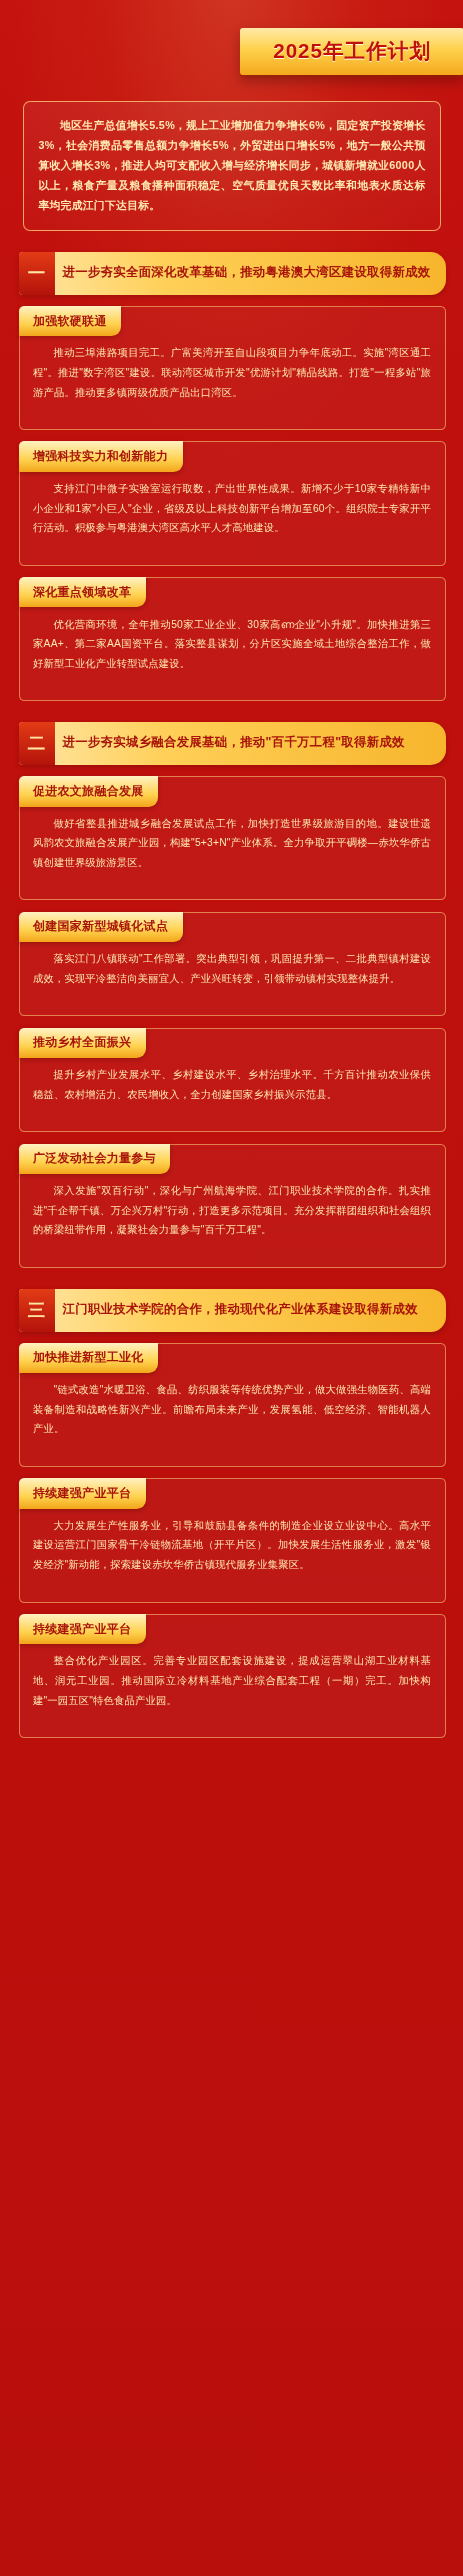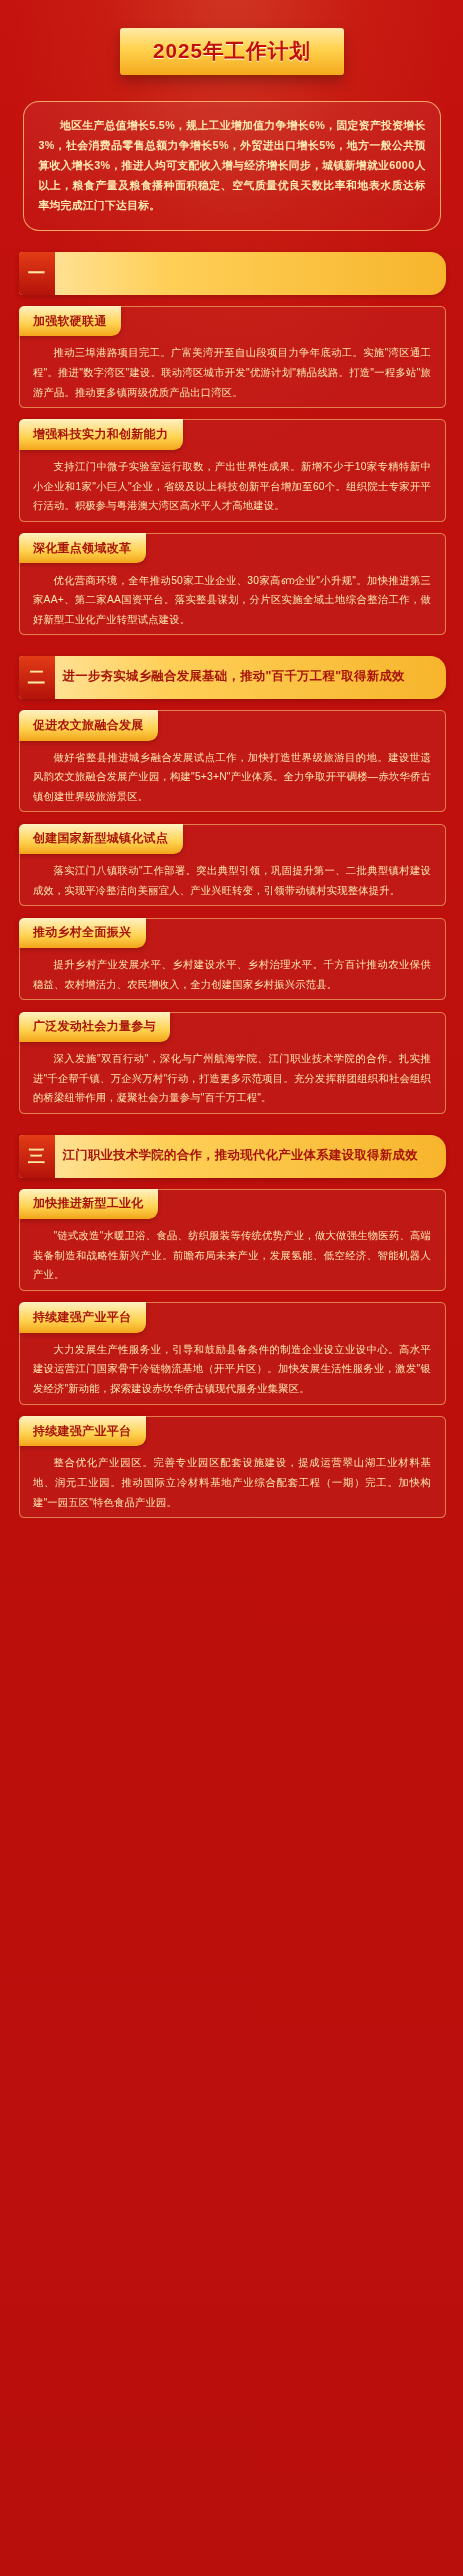--- a/index.html
+++ b/index.html
@@ -20,21 +20,21 @@
   .rays {
     position: absolute;
     top: 0; left: 0; right: 0; height: 464px;
     background:
       radial-gradient(ellipse at 50% -10%, rgba(255,200,120,0.20) 0%, rgba(255,160,60,0.06) 40%, rgba(0,0,0,0) 70%);
     pointer-events: none;
   }
   .header {
     position: relative;
     padding: 28px 0 15.5px 0;
-    text-align: center;
+    text-align: right;
   }
   .title-ribbon {
     display: inline-block;
     position: relative;
     padding: 9.3px 33px;
     background: linear-gradient(180deg, #ffe9a8 0%, #ffd24d 45%, #f4a91d 100%);
     border-radius: 3.1px;
     box-shadow: 0 3.1px 0 rgba(140,40,0,0.35), 0 6.2px 12.4px rgba(0,0,0,0.25);
   }
   .title-ribbon:before, .title-ribbon:after {
@@ -54,21 +54,21 @@
     color: #c01008;
     text-shadow: 0 0.5px 0 #fff8dc;
     white-space: nowrap;
   }
 
   .intro {
     margin: 11.3px 23px 0 23px;
     position: relative;
     background: linear-gradient(180deg, rgba(255,255,255,0.06), rgba(255,255,255,0.02));
     border: 1px solid rgba(255,214,130,0.75);
-    border-radius: 16px;
+    border-radius: 7px;
     padding: 13.4px 14.4px 14.4px 14.4px;
   }
   .intro-text {
     color: #ffe9b0;
     font-size: 10.8px;
     line-height: 1.85;
     text-align: justify;
     font-weight: bold;
     text-indent: 2em;
     letter-spacing: 0.3px;
@@ -107,21 +107,21 @@
     font-weight: bold;
     line-height: 1.45;
     letter-spacing: 0.3px;
   }
 
   .card {
     margin: 11.3px 0 0 0;
     background: rgba(255,255,255,0.04);
     border: 1px solid rgba(255,212,126,0.55);
     border-radius: 5.2px;
-    padding: 0 0 5px 0;
+    padding: 0 0 27px 0;
   }
   .card-head {
     display: inline-block;
     margin: -1px 5px 0 -1px;
     background: linear-gradient(180deg,#fff1c2,#ffd24f 60%,#f2a51a);
     color: #a8140a;
     font-size: 12px;
     font-weight: bold;
     padding: 6.7px 14.4px;
     border-radius: 5.2px 0 9.3px 0;
@@ -151,20 +151,21 @@
     </div>
   </div>
 
   <div class="intro">
     <div class="intro-text">地区生产总值增长5.5%，规上工业增加值力争增长6%，固定资产投资增长3%，社会消费品零售总额力争增长5%，外贸进出口增长5%，地方一般公共预算收入增长3%，推进人均可支配收入增与经济增长同步，城镇新增就业6000人以上，粮食产量及粮食播种面积稳定、空气质量优良天数比率和地表水质达标率均完成江门下达目标。</div>
   </div>
 
   <div class="section">
     <div class="section-head">
       <div class="section-num">一</div>
+      <div class="section-title">进一步夯实全面深化改革基础，推动粤港澳大湾区建设取得新成效</div>
     </div>
 
     <div class="card">
       <div class="card-head">加强软硬联通</div>
       <div class="card-body">推动三埠港路项目完工。广富美湾开至自山段项目力争年底动工。实施"湾区通工程"。推进"数字湾区"建设。联动湾区城市开发"优游计划"精品线路。打造"一程多站"旅游产品。推动更多镇两级优质产品出口湾区。</div>
     </div>
 
     <div class="card">
       <div class="card-head">增强科技实力和创新能力</div>
       <div class="card-body">支持江门中微子实验室运行取数，产出世界性成果。新增不少于10家专精特新中小企业和1家"小巨人"企业，省级及以上科技创新平台增加至60个。组织院士专家开平行活动。积极参与粤港澳大湾区高水平人才高地建设。</div>

